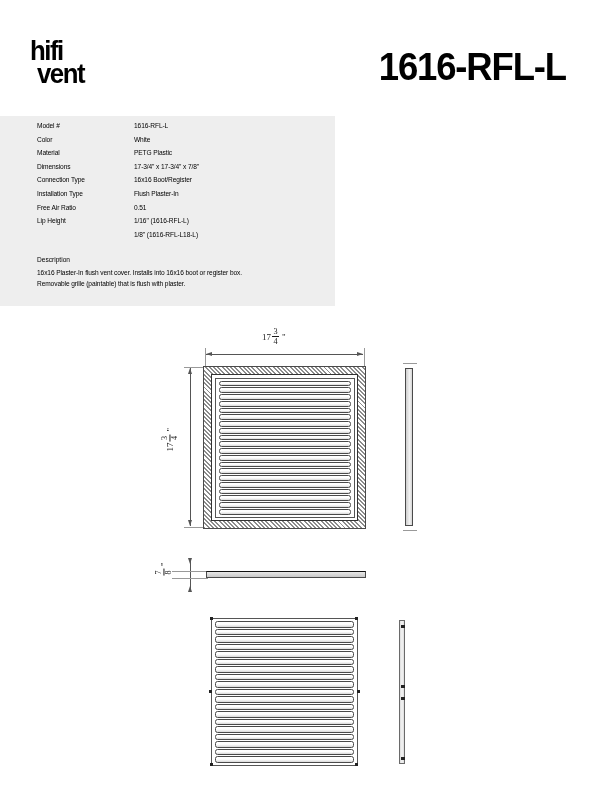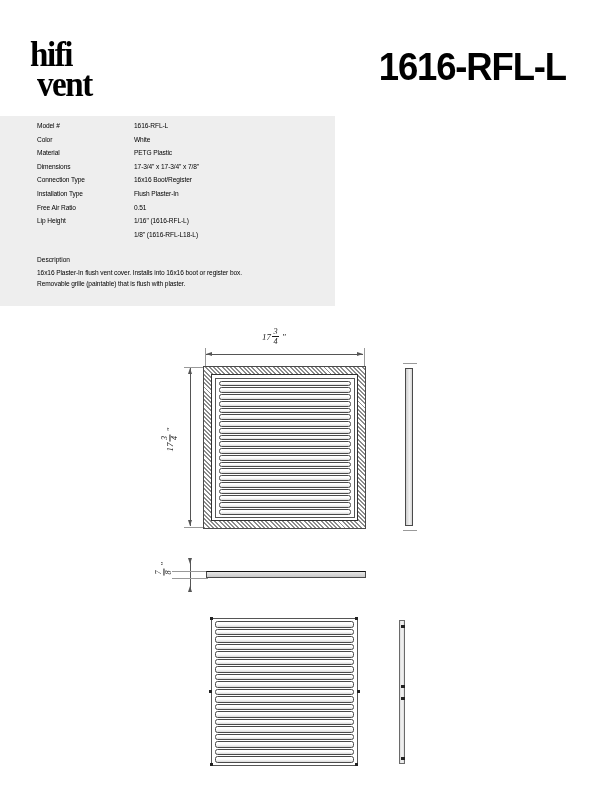--- a/index.html
+++ b/index.html
@@ -16,24 +16,24 @@
     overflow: hidden;
   }
 
   
   #brand-logo {
     position: absolute;
     left: 30px;
     top: 40px;
     width: 150px;
     font-weight: bold;
-    font-size: 36px;
+    font-size: 28px;
     line-height: 0.82;
     letter-spacing: -1.6px;
-    font-family: Liberation Serif, serif;
+    font-family: Liberation Sans, sans-serif;
   }
   #brand-logo .logo-line {
     display: block;
     transform: scaleX(0.92);
     transform-origin: left center;
   }
   #brand-logo .logo-line-2 {
     margin-left: 7px;
   }
 
@@ -100,21 +100,20 @@
     white-space: nowrap;
   }
 
   
   #drawing-area {
     position: absolute;
     left: 0;
     top: 306px;
     width: 520px;
     height: 486px;
-    font-style: italic;
   }
 
   
   .dim-text {
     position: absolute;
     font-size: 9px;
     color: #1a1a1a;
     font-family: "Liberation Serif", serif;
     display: flex;
     align-items: center;

